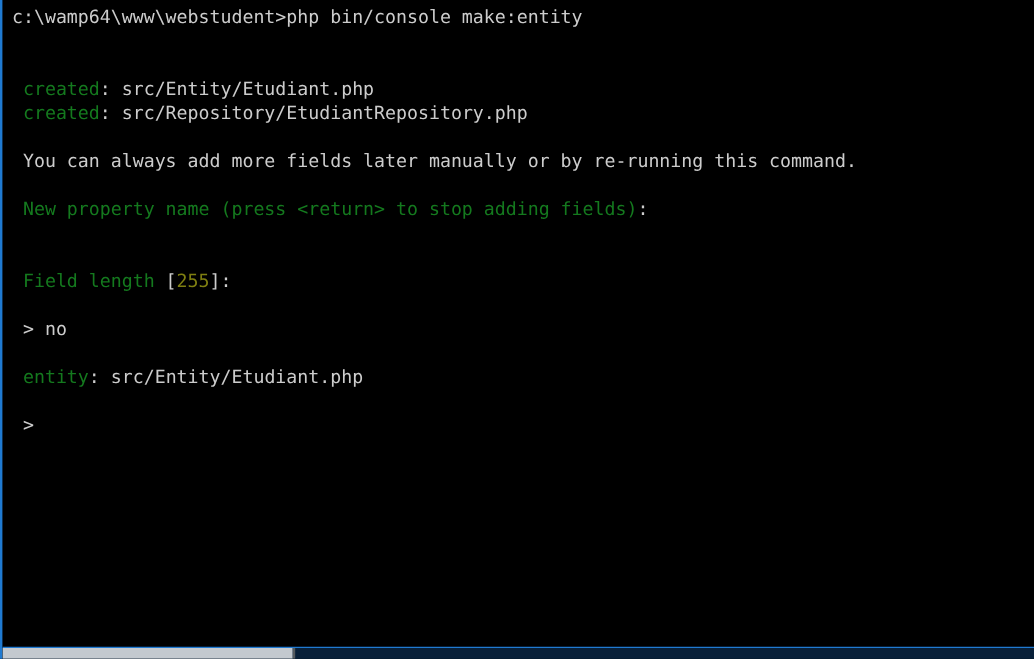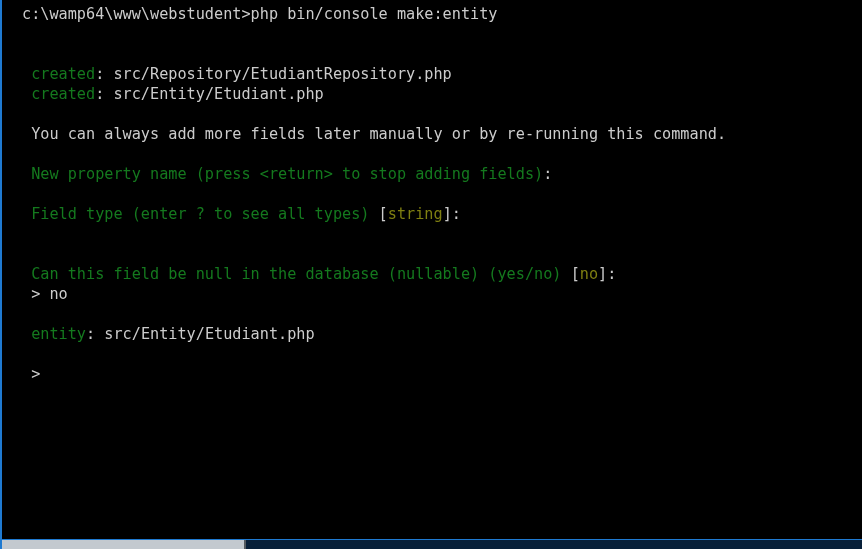--- a/index.html
+++ b/index.html
@@ -21,21 +21,21 @@
     box-sizing: border-box;
     border-left: 2px solid #1f7ad1;
     overflow: hidden;
   }
   #terminal-screen {
     position: absolute;
     left: 0;
     top: 0;
     right: 0;
     bottom: 10px;
-    padding: 4px 0 0 20px;
+    padding: 4px 0 0 8px;
     box-sizing: border-box;
     overflow: hidden;
   }
   .line {
     height: 20px;
     line-height: 20px;
     font-size: 15.2px;
     letter-spacing: 0px;
     white-space: pre;
     color: #cccccc;
@@ -76,31 +76,30 @@
 </head>
 <body>
 
 <div id="terminal-window">
 
   <div id="terminal-screen">
 
   <div class="line"><span class="seg c-white">c:\wamp64\www\webstudent&gt;php bin/console make:entity</span></div>
       <div class="line blank"></div>
       <div class="line blank"></div>
+      <div class="line"><span class="seg c-green"> created</span><span class="seg c-white">: src/Entity/Etudiant.php</span></div>
       <div class="line"><span class="seg c-green"> created</span><span class="seg c-white">: src/Repository/EtudiantRepository.php</span></div>
-      <div class="line"><span class="seg c-green"> created</span><span class="seg c-white">: src/Entity/Etudiant.php</span></div>
       <div class="line blank"></div>
       <div class="line"><span class="seg c-white"> You can always add more fields later manually or by re-running this command.</span></div>
       <div class="line blank"></div>
       <div class="line"><span class="seg c-green"> New property name (press &lt;return&gt; to stop adding fields)</span><span class="seg c-white">:</span></div>
       <div class="line blank"></div>
-      <div class="line"><span class="seg c-green"> Field type (enter ? to see all types) </span><span class="seg c-white">[</span><span class="seg c-yellow">string</span><span class="seg c-white">]:</span></div>
       <div class="line blank"></div>
+      <div class="line"><span class="seg c-green"> Field length </span><span class="seg c-white">[</span><span class="seg c-yellow">255</span><span class="seg c-white">]:</span></div>
       <div class="line blank"></div>
-      <div class="line"><span class="seg c-green"> Can this field be null in the database (nullable) (yes/no) </span><span class="seg c-white">[</span><span class="seg c-yellow">no</span><span class="seg c-white">]:</span></div>
       <div class="line"><span class="seg c-white"> &gt; no</span></div>
       <div class="line blank"></div>
       <div class="line"><span class="seg c-green"> entity</span><span class="seg c-white">: src/Entity/Etudiant.php</span></div>
       <div class="line blank"></div>
       <div class="line"><span class="seg c-white"> &gt;</span></div>
     </div>
 
   <div id="hscrollbar">
     <div id="hscrollbar-thumb" style="width: 242px; background: rgb(195, 201, 207);"></div>
     <div id="hscrollbar-track" style="background: rgb(8, 32, 57);"></div>

